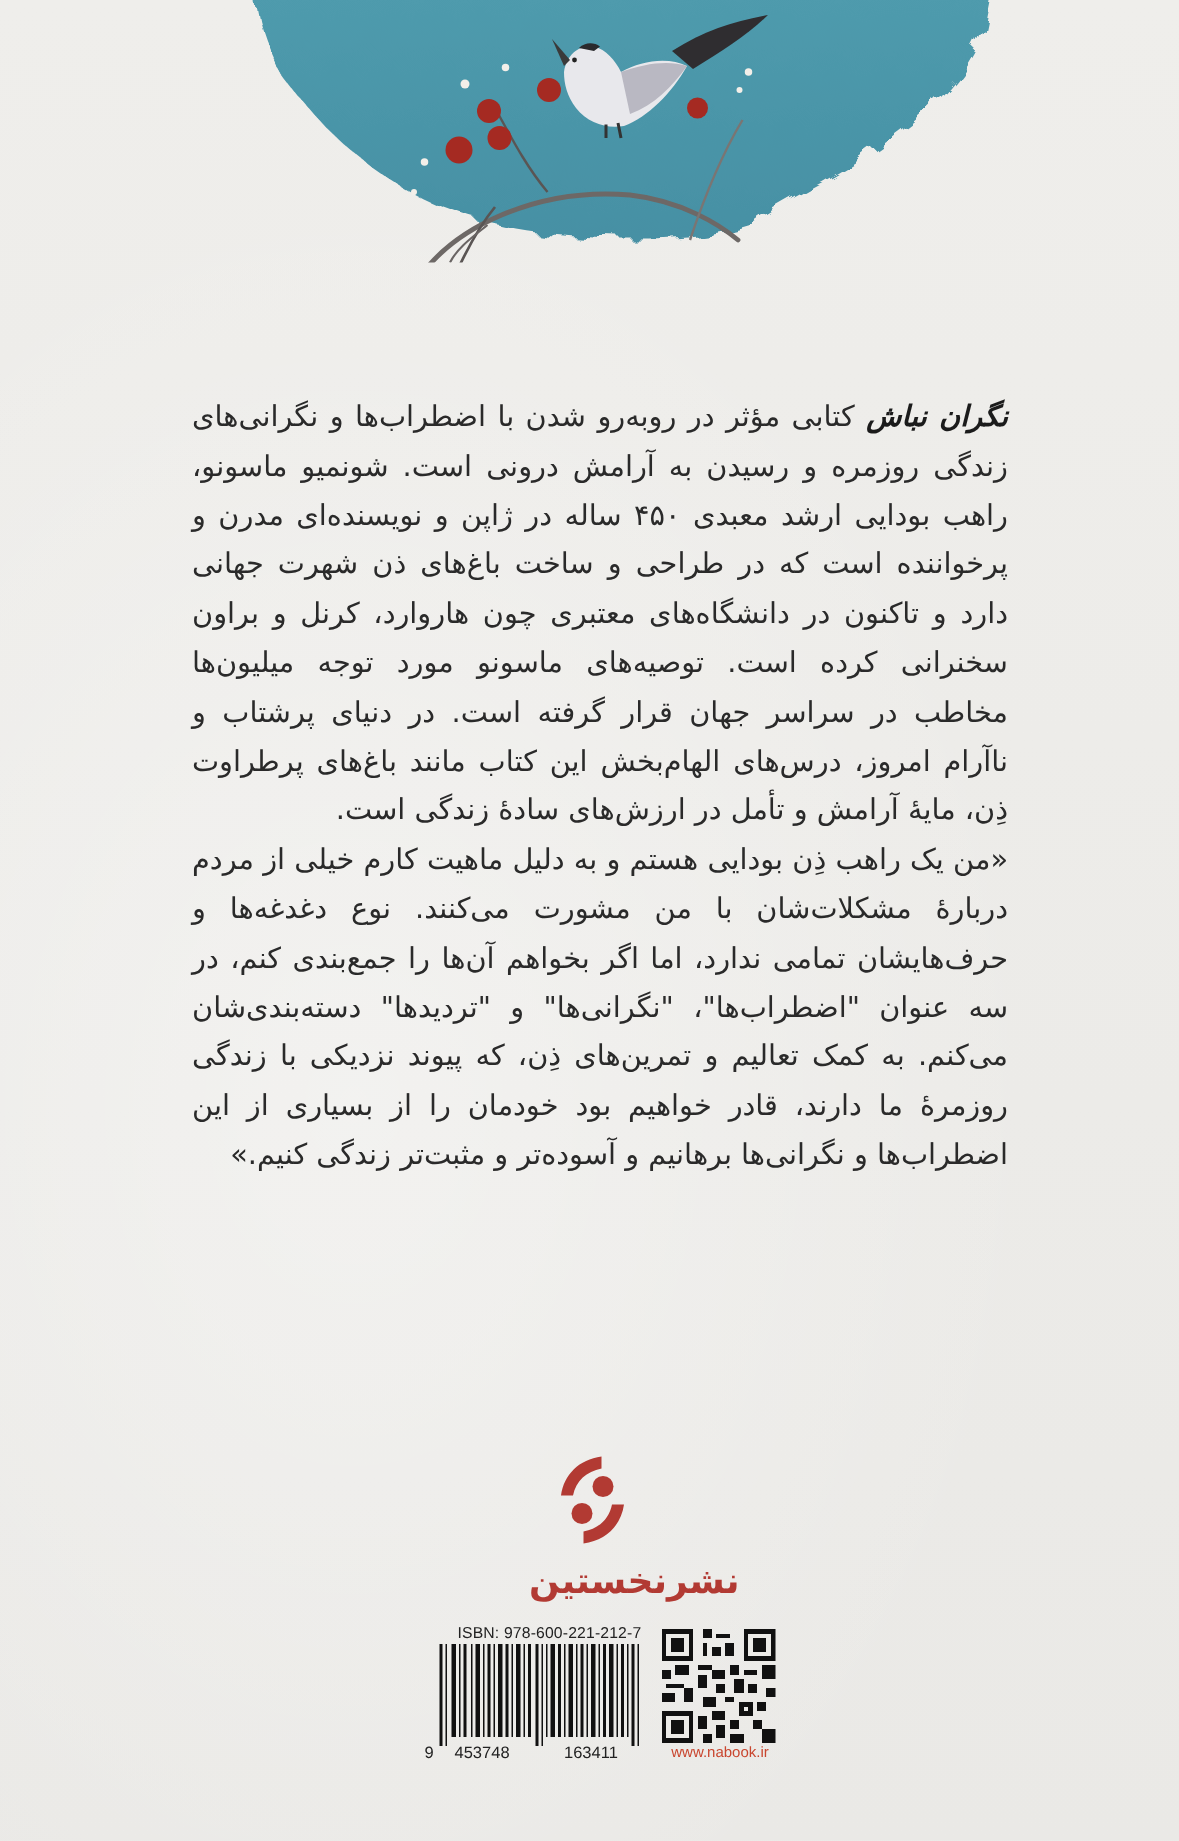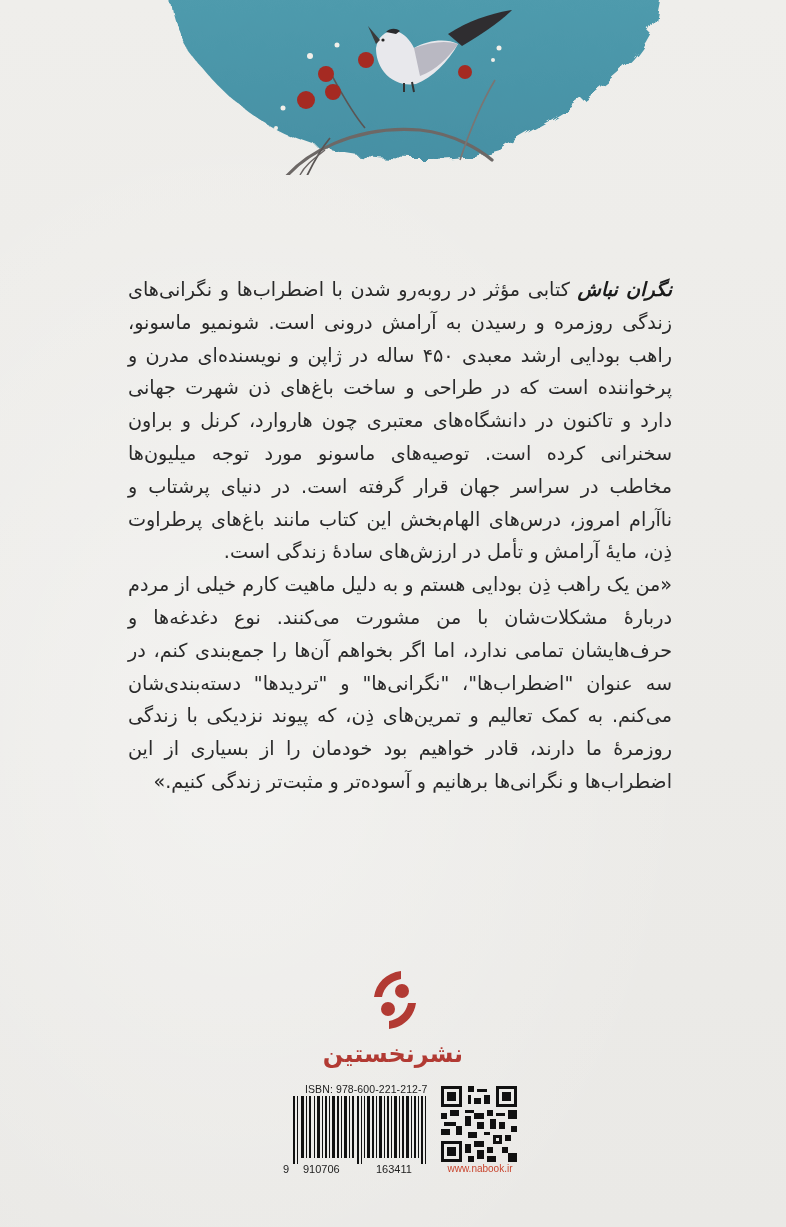--- a/index.html
+++ b/index.html
@@ -18,29 +18,28 @@
   
   .illustration { position:absolute; left:0; top:0; width:786px; height:175px; }
   .illustration svg { display:block; }
 
   
   .blurb {
     position:absolute; left:128px; top:262px; width:544px;
     direction:rtl; text-align:justify; text-align-last:right;
     color:#2a2a2a; font-size:19.2px; line-height:32.8px;
     font-family:"DejaVu Sans", sans-serif;
-    margin-top:12px;
   }
   .blurb .title { font-weight:bold; font-style:italic; color:#1b1b1b; }
   .blurb p { margin:0; }
 
   
   .logo { position:absolute; left:358px; top:963px; width:74px; height:74px; }
   .pub-name {
-    position:absolute; left:293px; top:1040px; width:200px; text-align:center;
+    position:absolute; left:293px; top:1040px; width:200px; 
     color:#b23a33; font-weight:bold; font-size:24px; direction:rtl;
     font-family:"DejaVu Sans", sans-serif;
   }
 
   
   .isbn {
     position:absolute; left:305px; top:1083px; width:150px;
     font-family:"Liberation Sans", sans-serif; font-size:10.5px; color:#222;
     letter-spacing:0.1px;
   }
@@ -154,21 +153,21 @@
       <rect x="115" y="0" width="2" height="62"></rect>
         <rect x="119" y="0" width="3" height="62"></rect>
       <rect x="124" y="0" width="1" height="62"></rect>
         <rect x="127" y="0" width="2" height="62"></rect>
       <rect x="131" y="0" width="1" height="62"></rect>
         <rect x="134" y="0" width="2" height="68"></rect>
       <rect x="138" y="0" width="1" height="68"></rect>
     </g>
   </svg>
   <div class="barcode-digits" style="left:283px;">9</div>
-  <div class="barcode-digits" style="left:303px;">910706</div>
+  <div class="barcode-digits" style="left:303px;">453748</div>
   <div class="barcode-digits" style="left:376px;">163411</div>
 
   <svg class="qr" viewBox="0 0 25 25" shape-rendering="crispEdges">
     <g fill="#111">
       <rect x="0" y="0" width="7" height="7"></rect>
         <rect x="1" y="1" width="5" height="5" fill="#ecebe8"></rect>
         <rect x="2" y="2" width="3" height="3"></rect>
       <rect x="18" y="0" width="7" height="7"></rect>
         <rect x="19" y="1" width="5" height="5" fill="#ecebe8"></rect>
         <rect x="20" y="2" width="3" height="3"></rect>

